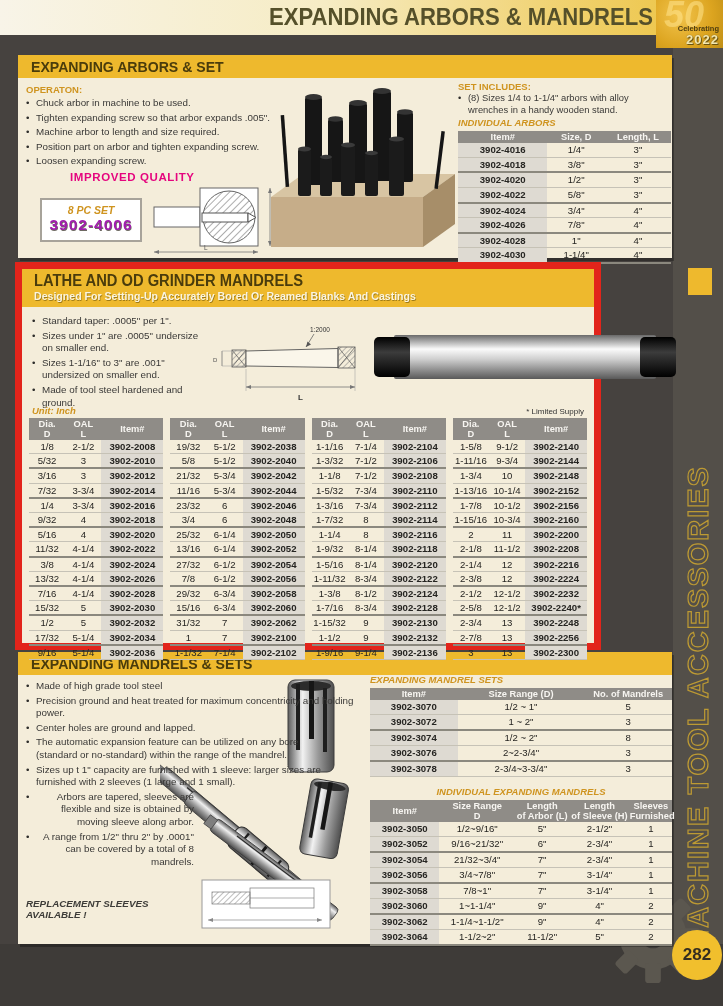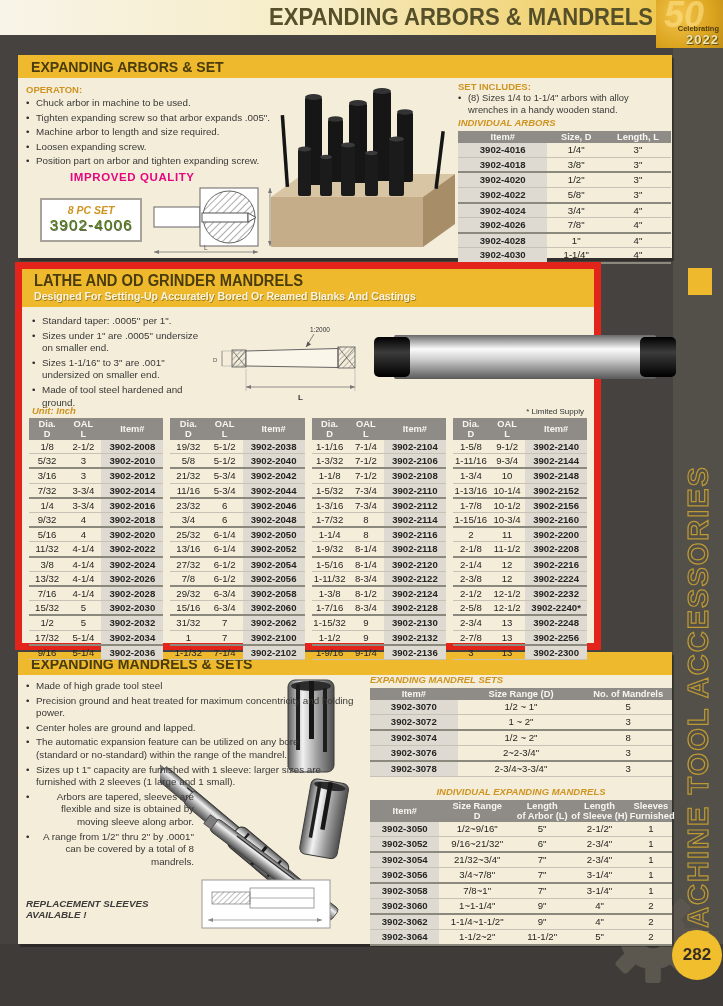--- a/index.html
+++ b/index.html
@@ -57,21 +57,21 @@
   .t-mandrel td:last-child{background:var(--item-col-bg);font-weight:bold;}
 
   
   .s1{top:55px;height:203px;}
   .s1 .op-label{position:absolute;left:8px;top:29px;}
   .s1 .op-bullets{position:absolute;left:8px;top:42px;width:305px;}
   .improved{position:absolute;left:52px;top:116px;font-size:11.5px;font-weight:bold;color:var(--magenta);letter-spacing:.6px;}
   .pcset-box{position:absolute;left:22px;top:143px;width:102px;height:44px;background:#fff;
     border:2px solid #a7a39a;text-align:center;padding-top:4px;}
   .pcset1{font-size:10.5px;font-weight:bold;font-style:italic;color:var(--gold-label);}
-  .pcset2{font-size:15.5px;font-weight:normal;color:#4d7c0f;letter-spacing:1px;text-shadow:.6px .6px 0 #6e6a62;}
+  .pcset2{font-size:15.5px;font-weight:bold;color:#a21caf;letter-spacing:1px;text-shadow:.6px .6px 0 #6e6a62;}
   .arb-diagram{position:absolute;left:130px;top:126px;width:138px;height:76px;}
   .arbor-photo{position:absolute;left:235px;top:24px;width:215px;height:176px;}
   .s1-right{position:absolute;left:440px;top:26px;width:213px;}
   .s1-right ul.bullets li{font-size:9.4px;line-height:11.6px;}
   .s1-right .t{margin-top:3px;}
   .s1-right td{line-height:11.6px;}
 
   
   .s2{position:absolute;left:15px;top:262px;width:586px;height:388px;border:7px solid var(--highlight-red);
     background:var(--panel-bg);z-index:3;}
@@ -147,22 +147,22 @@
 
   <section class="panel s1">
     <div class="bar">
       <span>EXPANDING ARBORS &amp; SET</span>
     </div>
     <div class="op-label gold-label">OPERATON:</div>
     <ul class="bullets op-bullets">
         <li>Chuck arbor in machine to be used.</li>
         <li>Tighten expanding screw so that arbor expands .005".</li>
         <li>Machine arbor to length and size required.</li>
+        <li>Position part on arbor and tighten expanding screw.</li>
         <li>Loosen expanding screw.</li>
-        <li>Position part on arbor and tighten expanding screw.</li>
       </ul>
     <div class="improved">IMPROVED QUALITY</div>
 
     <div class="pcset-box">
       <div class="pcset1">8 PC SET</div>
       <div class="pcset2">3902-4006</div>
     </div>
 
     <svg class="arb-diagram" viewBox="0 0 138 76">
       <defs>

